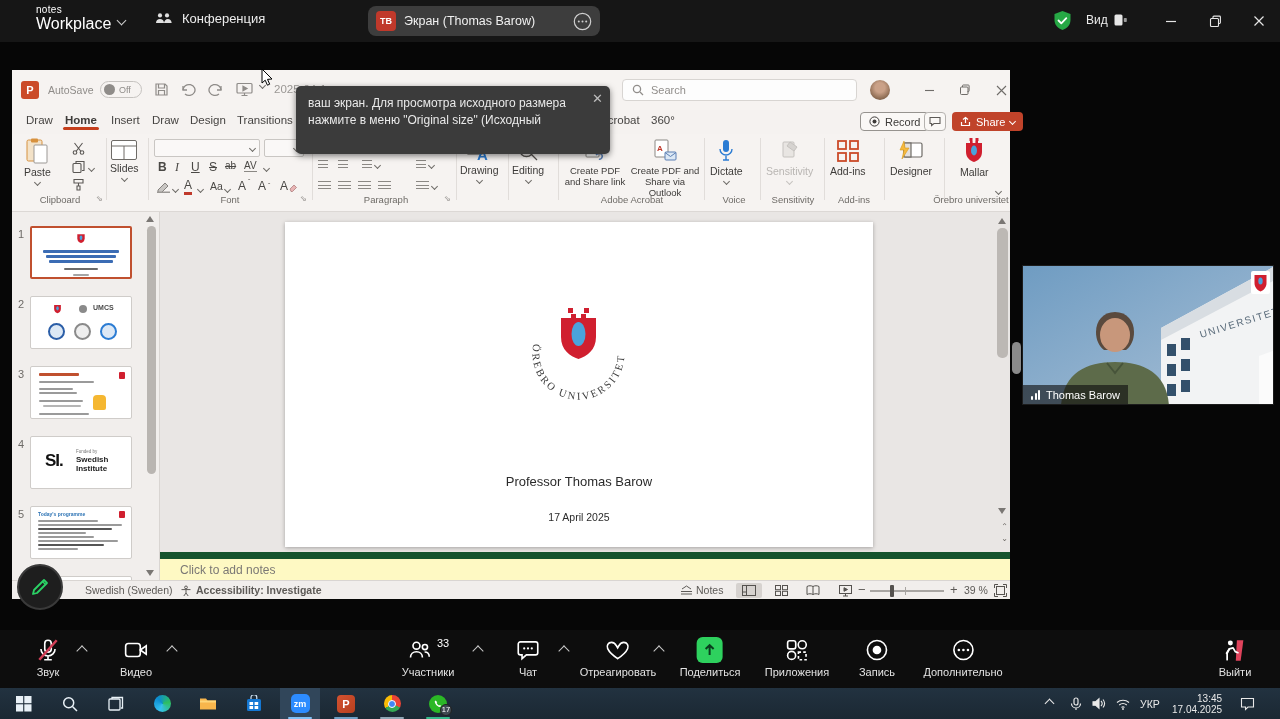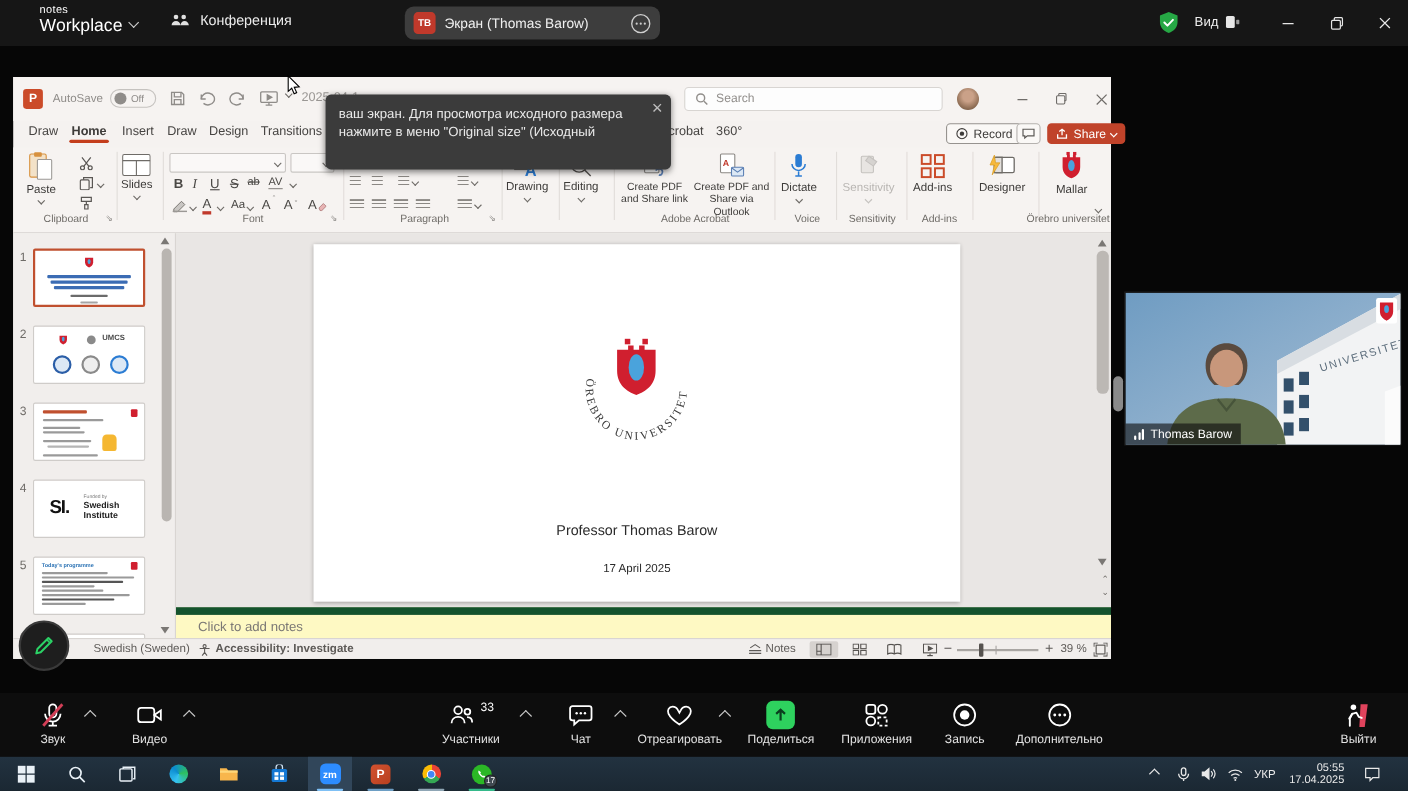--- a/index.html
+++ b/index.html
@@ -855,21 +855,21 @@
     <div class="tray" style="left:1116px">
       <svg width="14" height="12" viewBox="0 0 14 12" fill="none" stroke="#e9e9e9" stroke-width="1.1">
           <path d="M1 4.5a9 9 0 0 1 12 0M3.2 7a6 6 0 0 1 7.6 0M5.4 9.4a3 3 0 0 1 3.2 0"></path>
           <circle cx="7" cy="11" r="0.9" fill="#e9e9e9" stroke="none"></circle>
         </svg>
     </div>
     <div class="tray" style="left:1140px">
         <span>УКР</span>
       </div>
     <div class="tray clock" style="left:1172px;display:block;padding-top:5px">
-      <div>05:55</div>
+      <div>13:45</div>
       <div>17.04.2025</div>
     </div>
     <div class="tray" style="left:1240px">
       <svg width="15" height="14" viewBox="0 0 15 14" fill="none" stroke="#e9e9e9" stroke-width="1.1">
           <path d="M1.5 1.5h12v8.5H8l-2.5 2.5v-2.5h-4z"></path>
         </svg>
     </div>
   </div>
 </div>
 

